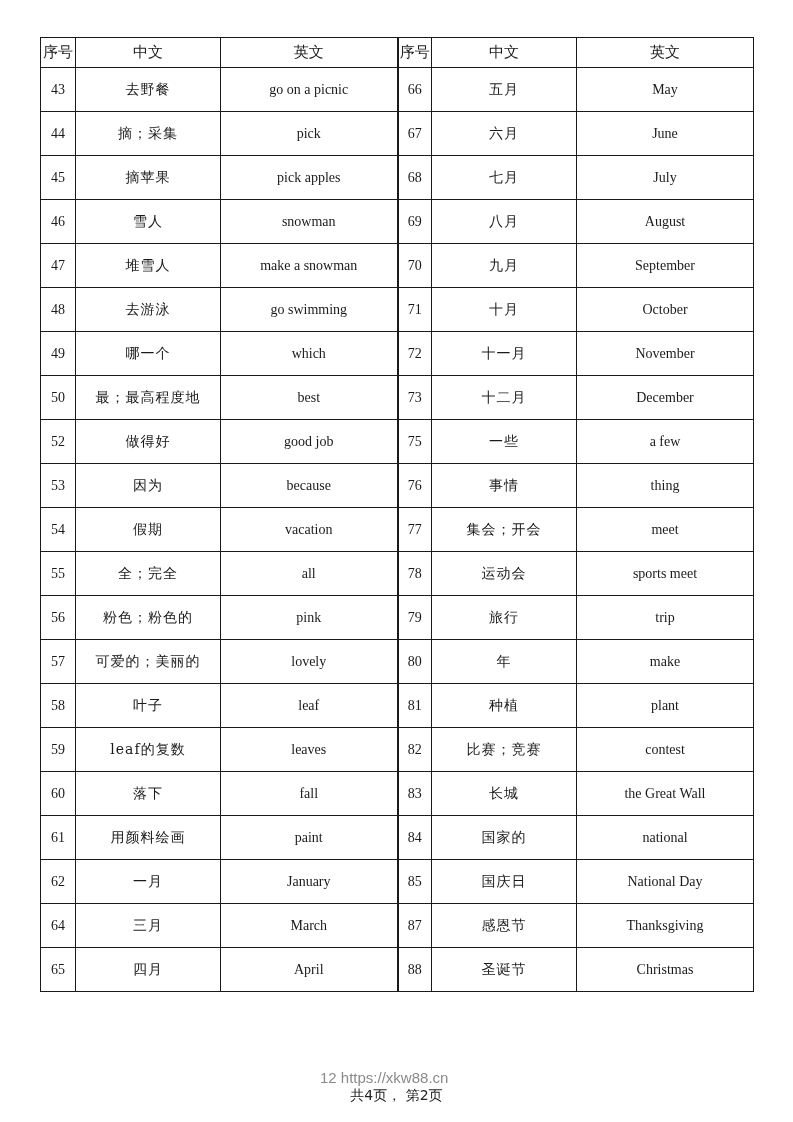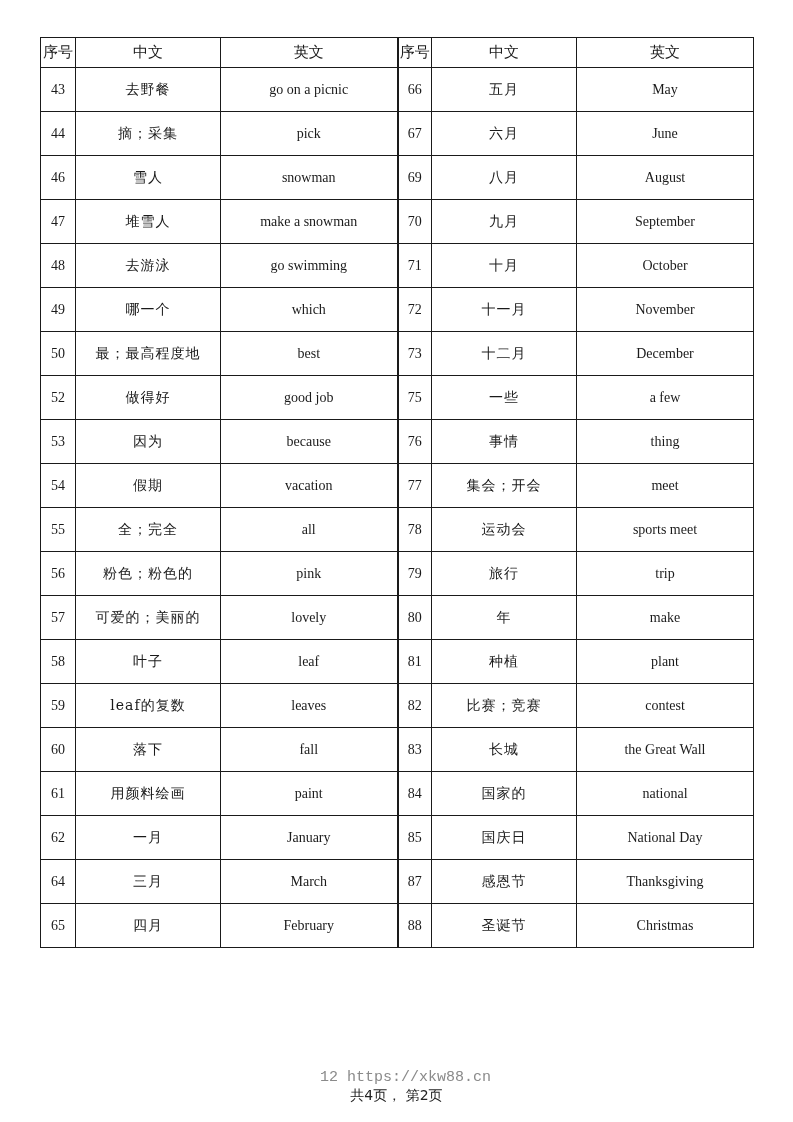--- a/index.html
+++ b/index.html
@@ -10,21 +10,21 @@
                 table-layout: fixed; width: 713px; }
   table.vocab td, table.vocab th { border: 1px solid #1a1a1a; text-align: center;
                 vertical-align: middle; padding: 0; overflow: hidden; white-space: nowrap; }
   table.vocab th { height: 29px; font-weight: normal; font-size: 15px;
                 font-family: "DejaVu Serif", serif; }
   table.vocab td { height: 43px; font-size: 14px; }
   td.num { font-size: 14px; }
   td.zh { font-family: "DejaVu Serif", serif; font-size: 13px; letter-spacing: 1px; }
   td.en { font-size: 14px; }
   .mid { border-right: 2px solid #1a1a1a !important; }
-  .watermark { position: absolute; left: 320px; top: 1069px; font-family: Liberation Mono, monospace;
+  .watermark { position: absolute; left: 320px; top: 1069px; font-family: Liberation Sans, sans-serif;
                font-size: 15px; color: #8a8a8a; }
   .pager { position: absolute; left: 0; width: 793px; top: 1087px; text-align: center;
            font-family: "DejaVu Sans", sans-serif; font-size: 14px; color: #222; }
 </style>
 </head>
 <body>
 
 <div class="page">
   <table class="vocab">
     <colgroup>
@@ -56,20 +56,28 @@
         </tr>
         <tr>
           <td class="num">44</td>
           <td class="zh">摘；采集</td>
           <td class="en mid">pick</td>
           <td class="num">67</td>
           <td class="zh">六月</td>
           <td class="en">June</td>
         </tr>
         <tr>
+          <td class="num">45</td>
+          <td class="zh">摘苹果</td>
+          <td class="en mid">pick apples</td>
+          <td class="num">68</td>
+          <td class="zh">七月</td>
+          <td class="en">July</td>
+        </tr>
+        <tr>
           <td class="num">46</td>
           <td class="zh">雪人</td>
           <td class="en mid">snowman</td>
           <td class="num">69</td>
           <td class="zh">八月</td>
           <td class="en">August</td>
         </tr>
         <tr>
           <td class="num">47</td>
           <td class="zh">堆雪人</td>
@@ -194,21 +202,21 @@
           <td class="num">64</td>
           <td class="zh">三月</td>
           <td class="en mid">March</td>
           <td class="num">87</td>
           <td class="zh">感恩节</td>
           <td class="en">Thanksgiving</td>
         </tr>
         <tr>
           <td class="num">65</td>
           <td class="zh">四月</td>
-          <td class="en mid">February</td>
+          <td class="en mid">April</td>
           <td class="num">88</td>
           <td class="zh">圣诞节</td>
           <td class="en">Christmas</td>
         </tr>
       </tbody>
   </table>
 
   <div class="watermark">12 https://xkw88.cn</div>
   <div class="pager">共4页， 第2页</div>
 </div>

